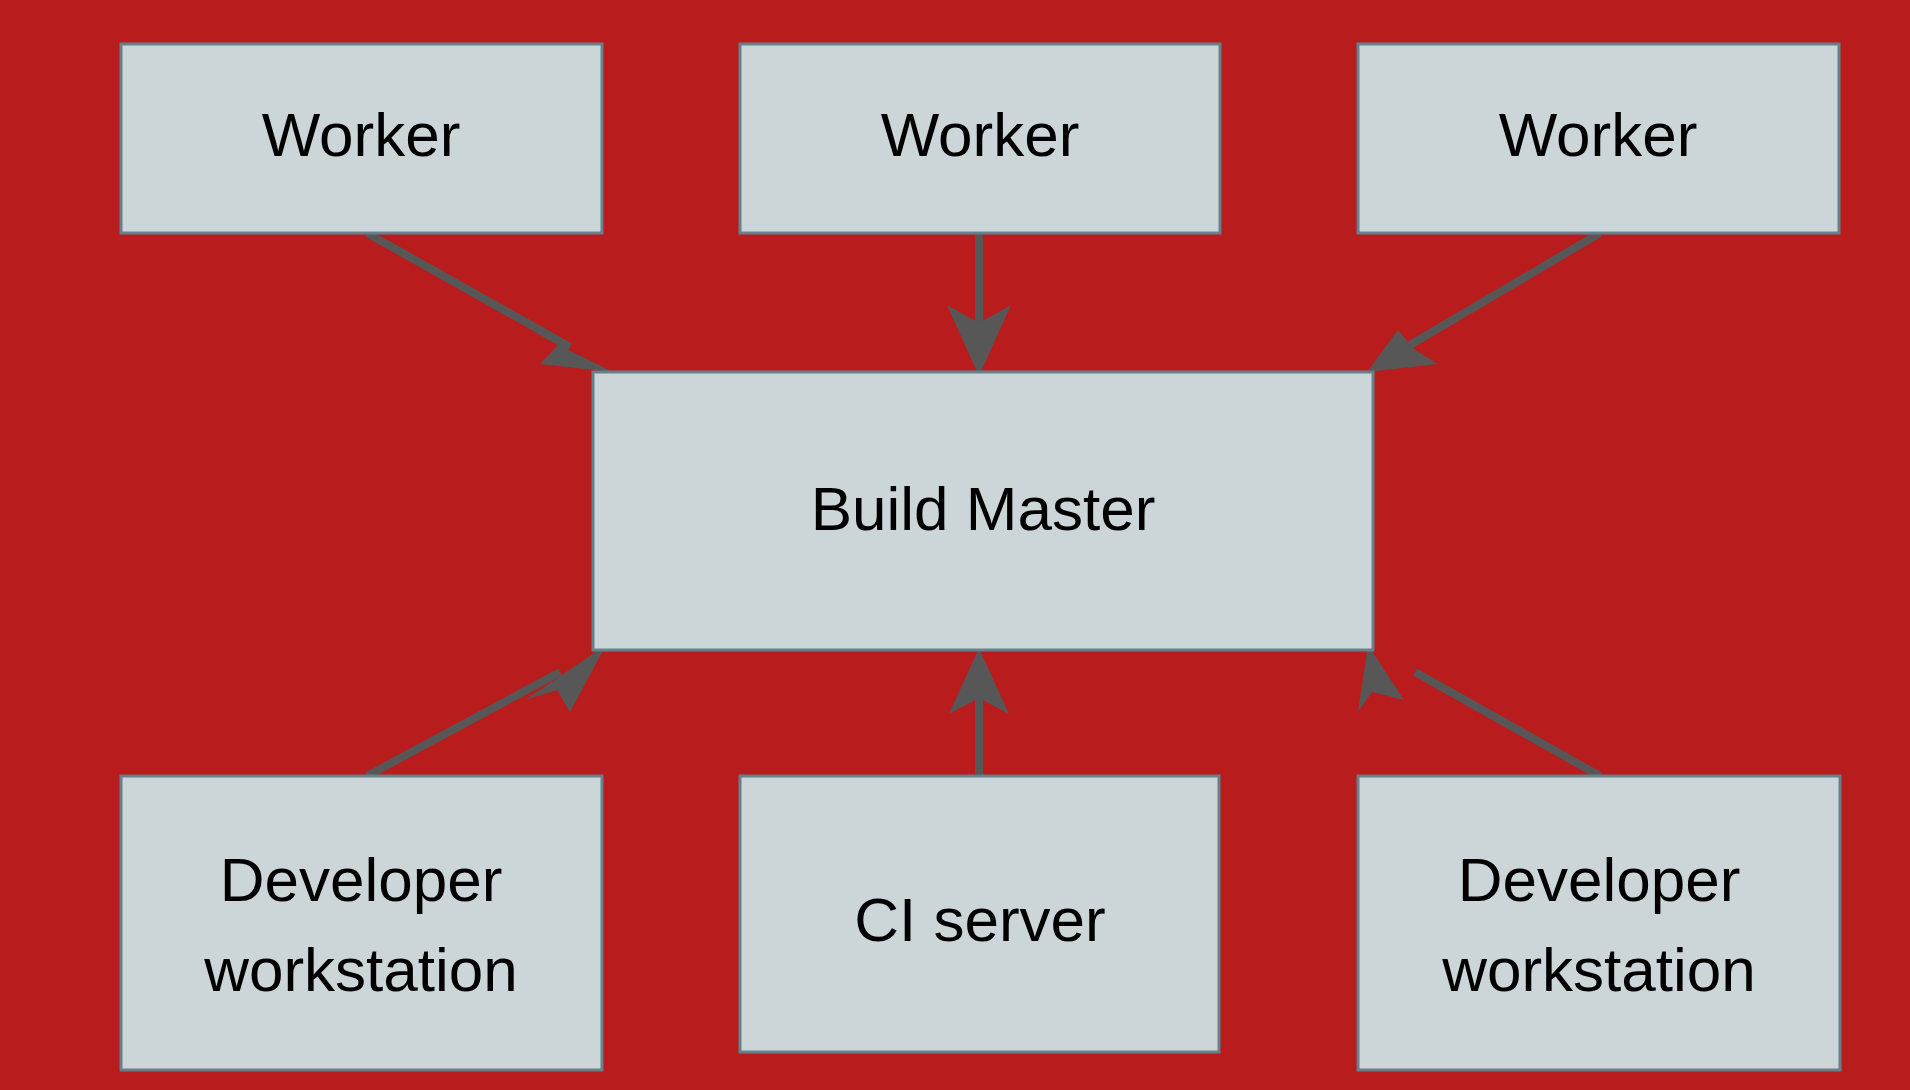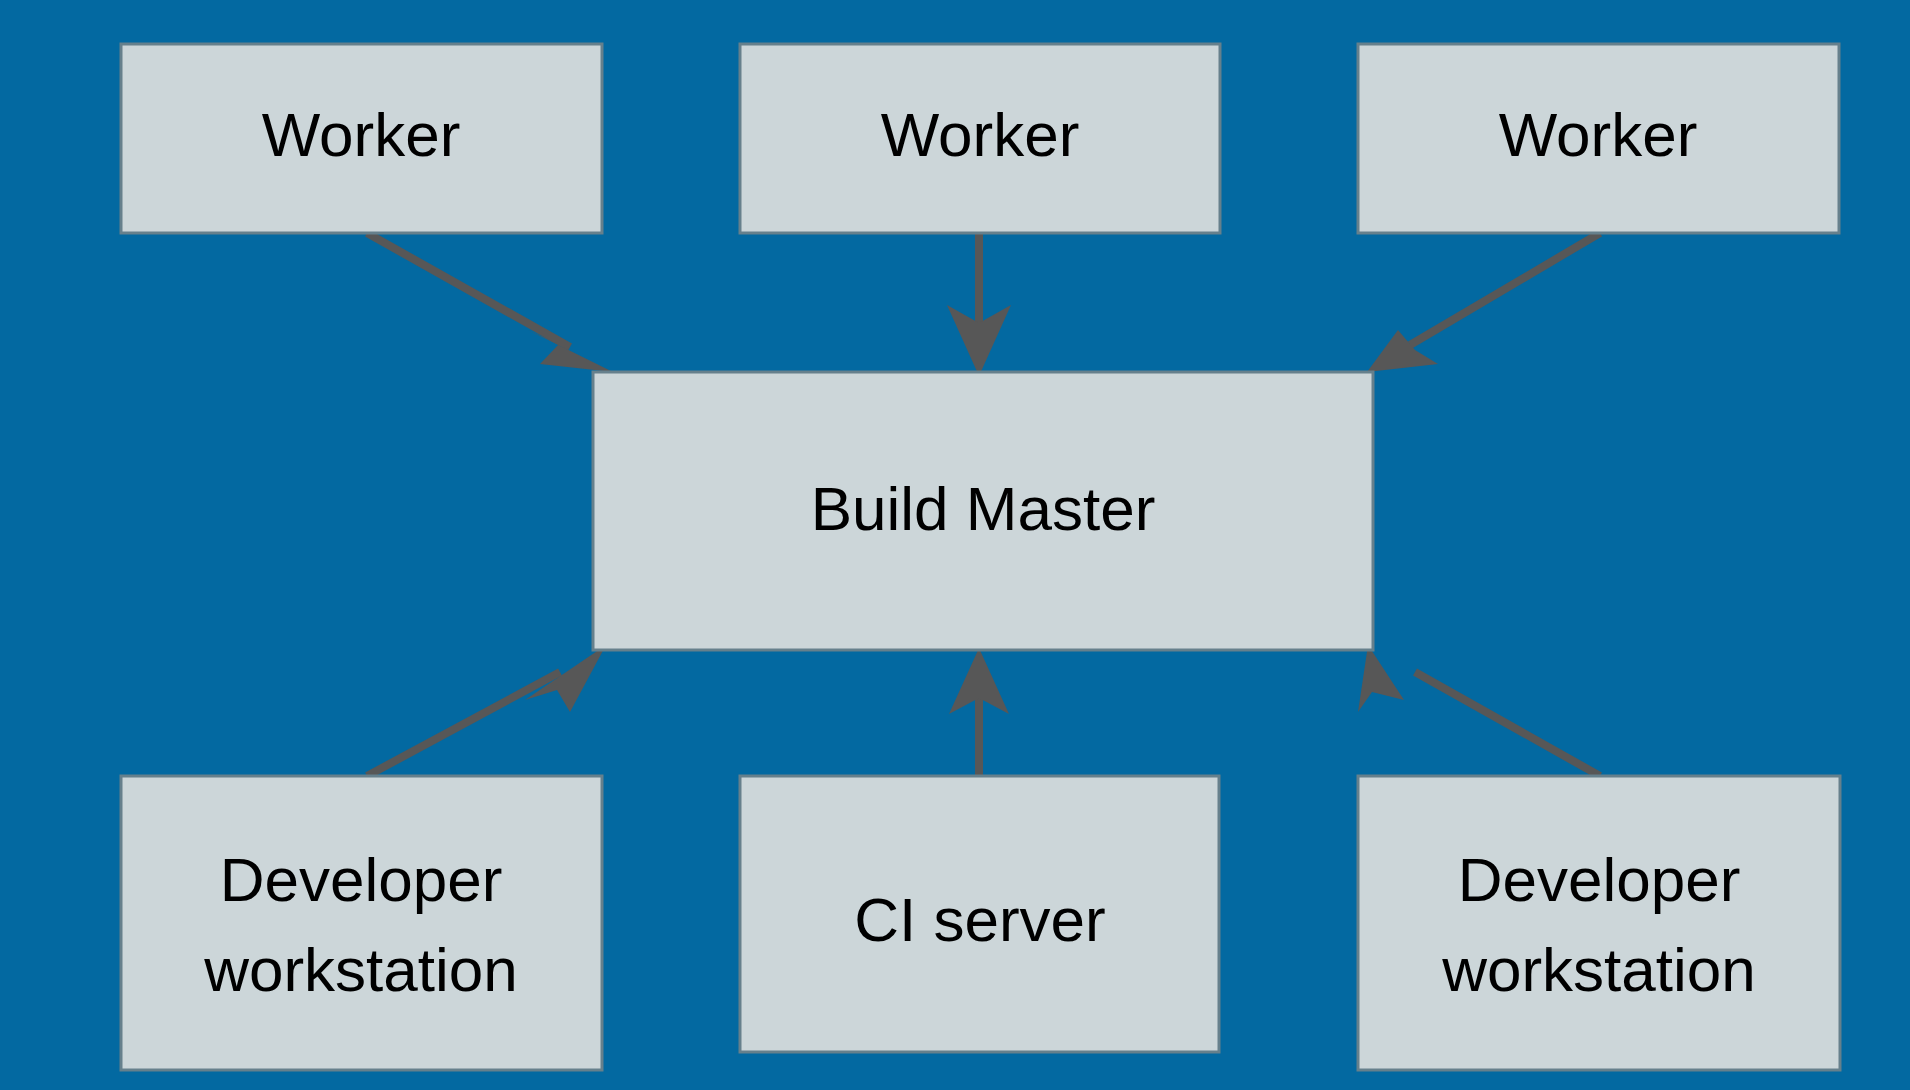--- a/index.html
+++ b/index.html
@@ -7,21 +7,21 @@
     padding: 0;
     background: #ffffff;
   }
   body {
     font-family: "Liberation Sans", sans-serif;
   }
   #diagram-root {
     position: relative;
     width: 1910px;
     height: 1090px;
-    background: #0369a1;
+    background: #b91c1c;
     overflow: hidden;
   }
   #diagram-svg {
     position: absolute;
     top: 0;
     left: 0;
     width: 1910px;
     height: 1090px;
     display: block;
   }

